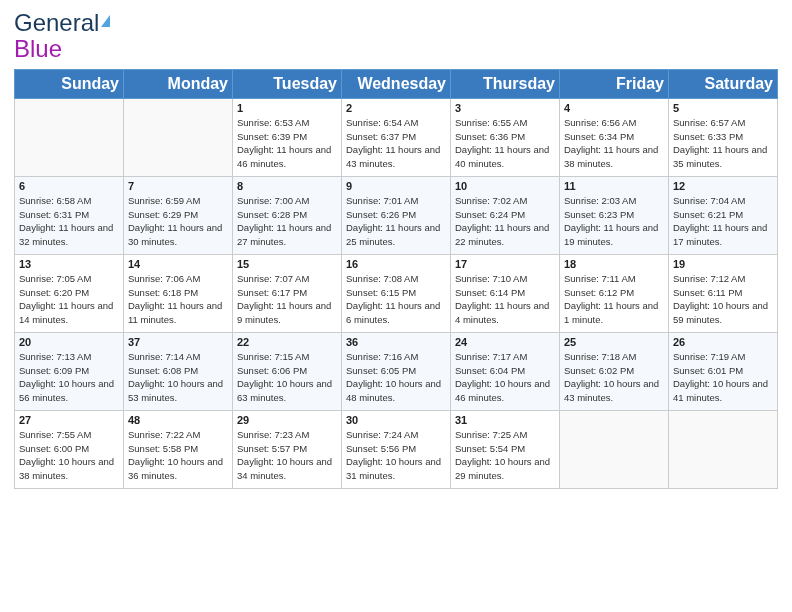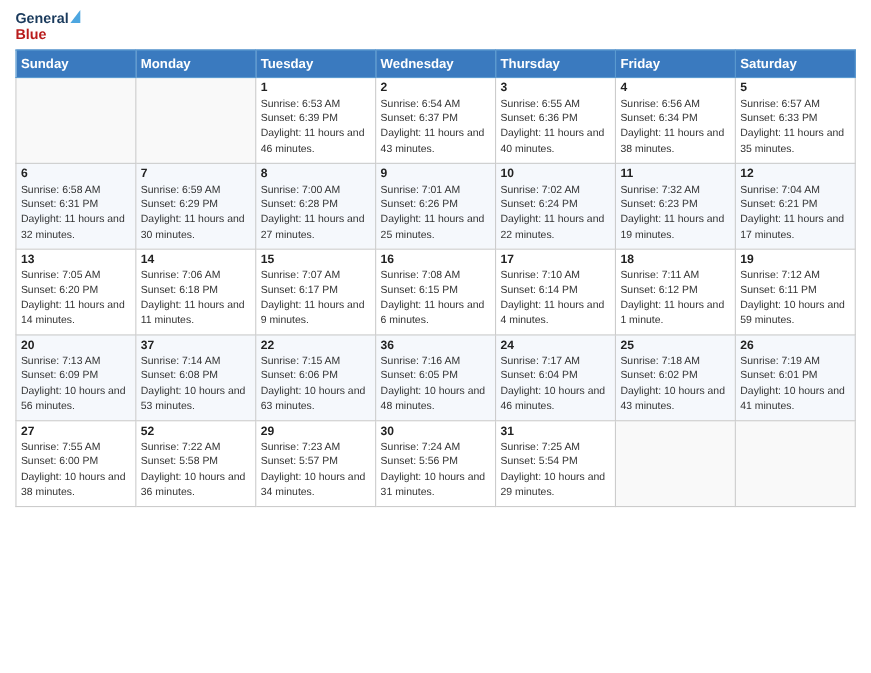--- a/index.html
+++ b/index.html
@@ -19,22 +19,22 @@
       justify-content: space-between;
       align-items: flex-start;
       margin-bottom: 6px;
     }
     .logo {
       display: flex;
       flex-direction: column;
       align-items: flex-start;
     }
     .logo-text {
-      font-size: 13px;
-      font-weight: bold;
+      font-size: 24px;
+      font-weight: normal;
       color: #1a3a5c;
       line-height: 1.1;
     }
     .logo-triangle {
       display: inline-block;
       width: 0;
       height: 0;
       border-left: 9px solid transparent;
       border-right: 0px solid transparent;
       border-bottom: 12px solid #4da6e0;
@@ -56,24 +56,24 @@
       color: #555;
     }
     table {
       width: 100%;
       border-collapse: collapse;
       table-layout: fixed;
     }
     thead tr th {
       background-color: #3a7abf;
       color: #fff;
-      font-size: 12px;
+      font-size: 16px;
       font-weight: bold;
       padding: 5px 4px;
-      text-align: left;
+      text-align: right;
       border: 1px solid #5a9ad0;
     }
     tbody tr td {
       border: 1px solid #ccc;
       vertical-align: top;
       padding: 3px 4px;
       font-size: 9.5px;
       color: #222;
       height: 78px;
       background: #fff;
@@ -99,21 +99,21 @@
 </head>
 <body>
 
 <div class="container">
   <div class="header">
     <div class="logo">
       <div style="display:flex;align-items:center;">
         <span class="logo-text">General</span>
         <span class="logo-triangle"></span>
       </div>
-      <span class="logo-text" style="color:#b91c1c;">Blue</span>
+      <span class="logo-text" style="color:#a21caf;">Blue</span>
     </div>
     <div class="title-block">
       <div class="month-title"></div>
       <div class="location-title"></div>
     </div>
   </div>
 
   <table>
     <thead>
       <tr id="weekday-header">
@@ -167,21 +167,21 @@
           <td>
             <span class="day-num">9</span>
             <div class="day-info"><span>Sunrise: 7:01 AM</span><br><span>Sunset: 6:26 PM</span><br><span>Daylight: 11 hours and 25 minutes.</span></div>
           </td>
           <td>
             <span class="day-num">10</span>
             <div class="day-info"><span>Sunrise: 7:02 AM</span><br><span>Sunset: 6:24 PM</span><br><span>Daylight: 11 hours and 22 minutes.</span></div>
           </td>
           <td>
             <span class="day-num">11</span>
-            <div class="day-info"><span>Sunrise: 7:32 AM</span><br><span>Sunset: 6:23 PM</span><br><span>Daylight: 11 hours and 19 minutes.</span></div>
+            <div class="day-info"><span>Sunrise: 2:03 AM</span><br><span>Sunset: 6:23 PM</span><br><span>Daylight: 11 hours and 19 minutes.</span></div>
           </td>
           <td>
             <span class="day-num">12</span>
             <div class="day-info"><span>Sunrise: 7:04 AM</span><br><span>Sunset: 6:21 PM</span><br><span>Daylight: 11 hours and 17 minutes.</span></div>
           </td>
         </tr>
         <tr>
           <td>
             <span class="day-num">13</span>
             <div class="day-info"><span>Sunrise: 7:05 AM</span><br><span>Sunset: 6:20 PM</span><br><span>Daylight: 11 hours and 14 minutes.</span></div>
@@ -240,21 +240,21 @@
             <span class="day-num">26</span>
             <div class="day-info"><span>Sunrise: 7:19 AM</span><br><span>Sunset: 6:01 PM</span><br><span>Daylight: 10 hours and 41 minutes.</span></div>
           </td>
         </tr>
         <tr>
           <td>
             <span class="day-num">27</span>
             <div class="day-info"><span>Sunrise: 7:55 AM</span><br><span>Sunset: 6:00 PM</span><br><span>Daylight: 10 hours and 38 minutes.</span></div>
           </td>
           <td>
-            <span class="day-num">52</span>
+            <span class="day-num">48</span>
             <div class="day-info"><span>Sunrise: 7:22 AM</span><br><span>Sunset: 5:58 PM</span><br><span>Daylight: 10 hours and 36 minutes.</span></div>
           </td>
           <td>
             <span class="day-num">29</span>
             <div class="day-info"><span>Sunrise: 7:23 AM</span><br><span>Sunset: 5:57 PM</span><br><span>Daylight: 10 hours and 34 minutes.</span></div>
           </td>
           <td>
             <span class="day-num">30</span>
             <div class="day-info"><span>Sunrise: 7:24 AM</span><br><span>Sunset: 5:56 PM</span><br><span>Daylight: 10 hours and 31 minutes.</span></div>
           </td>

